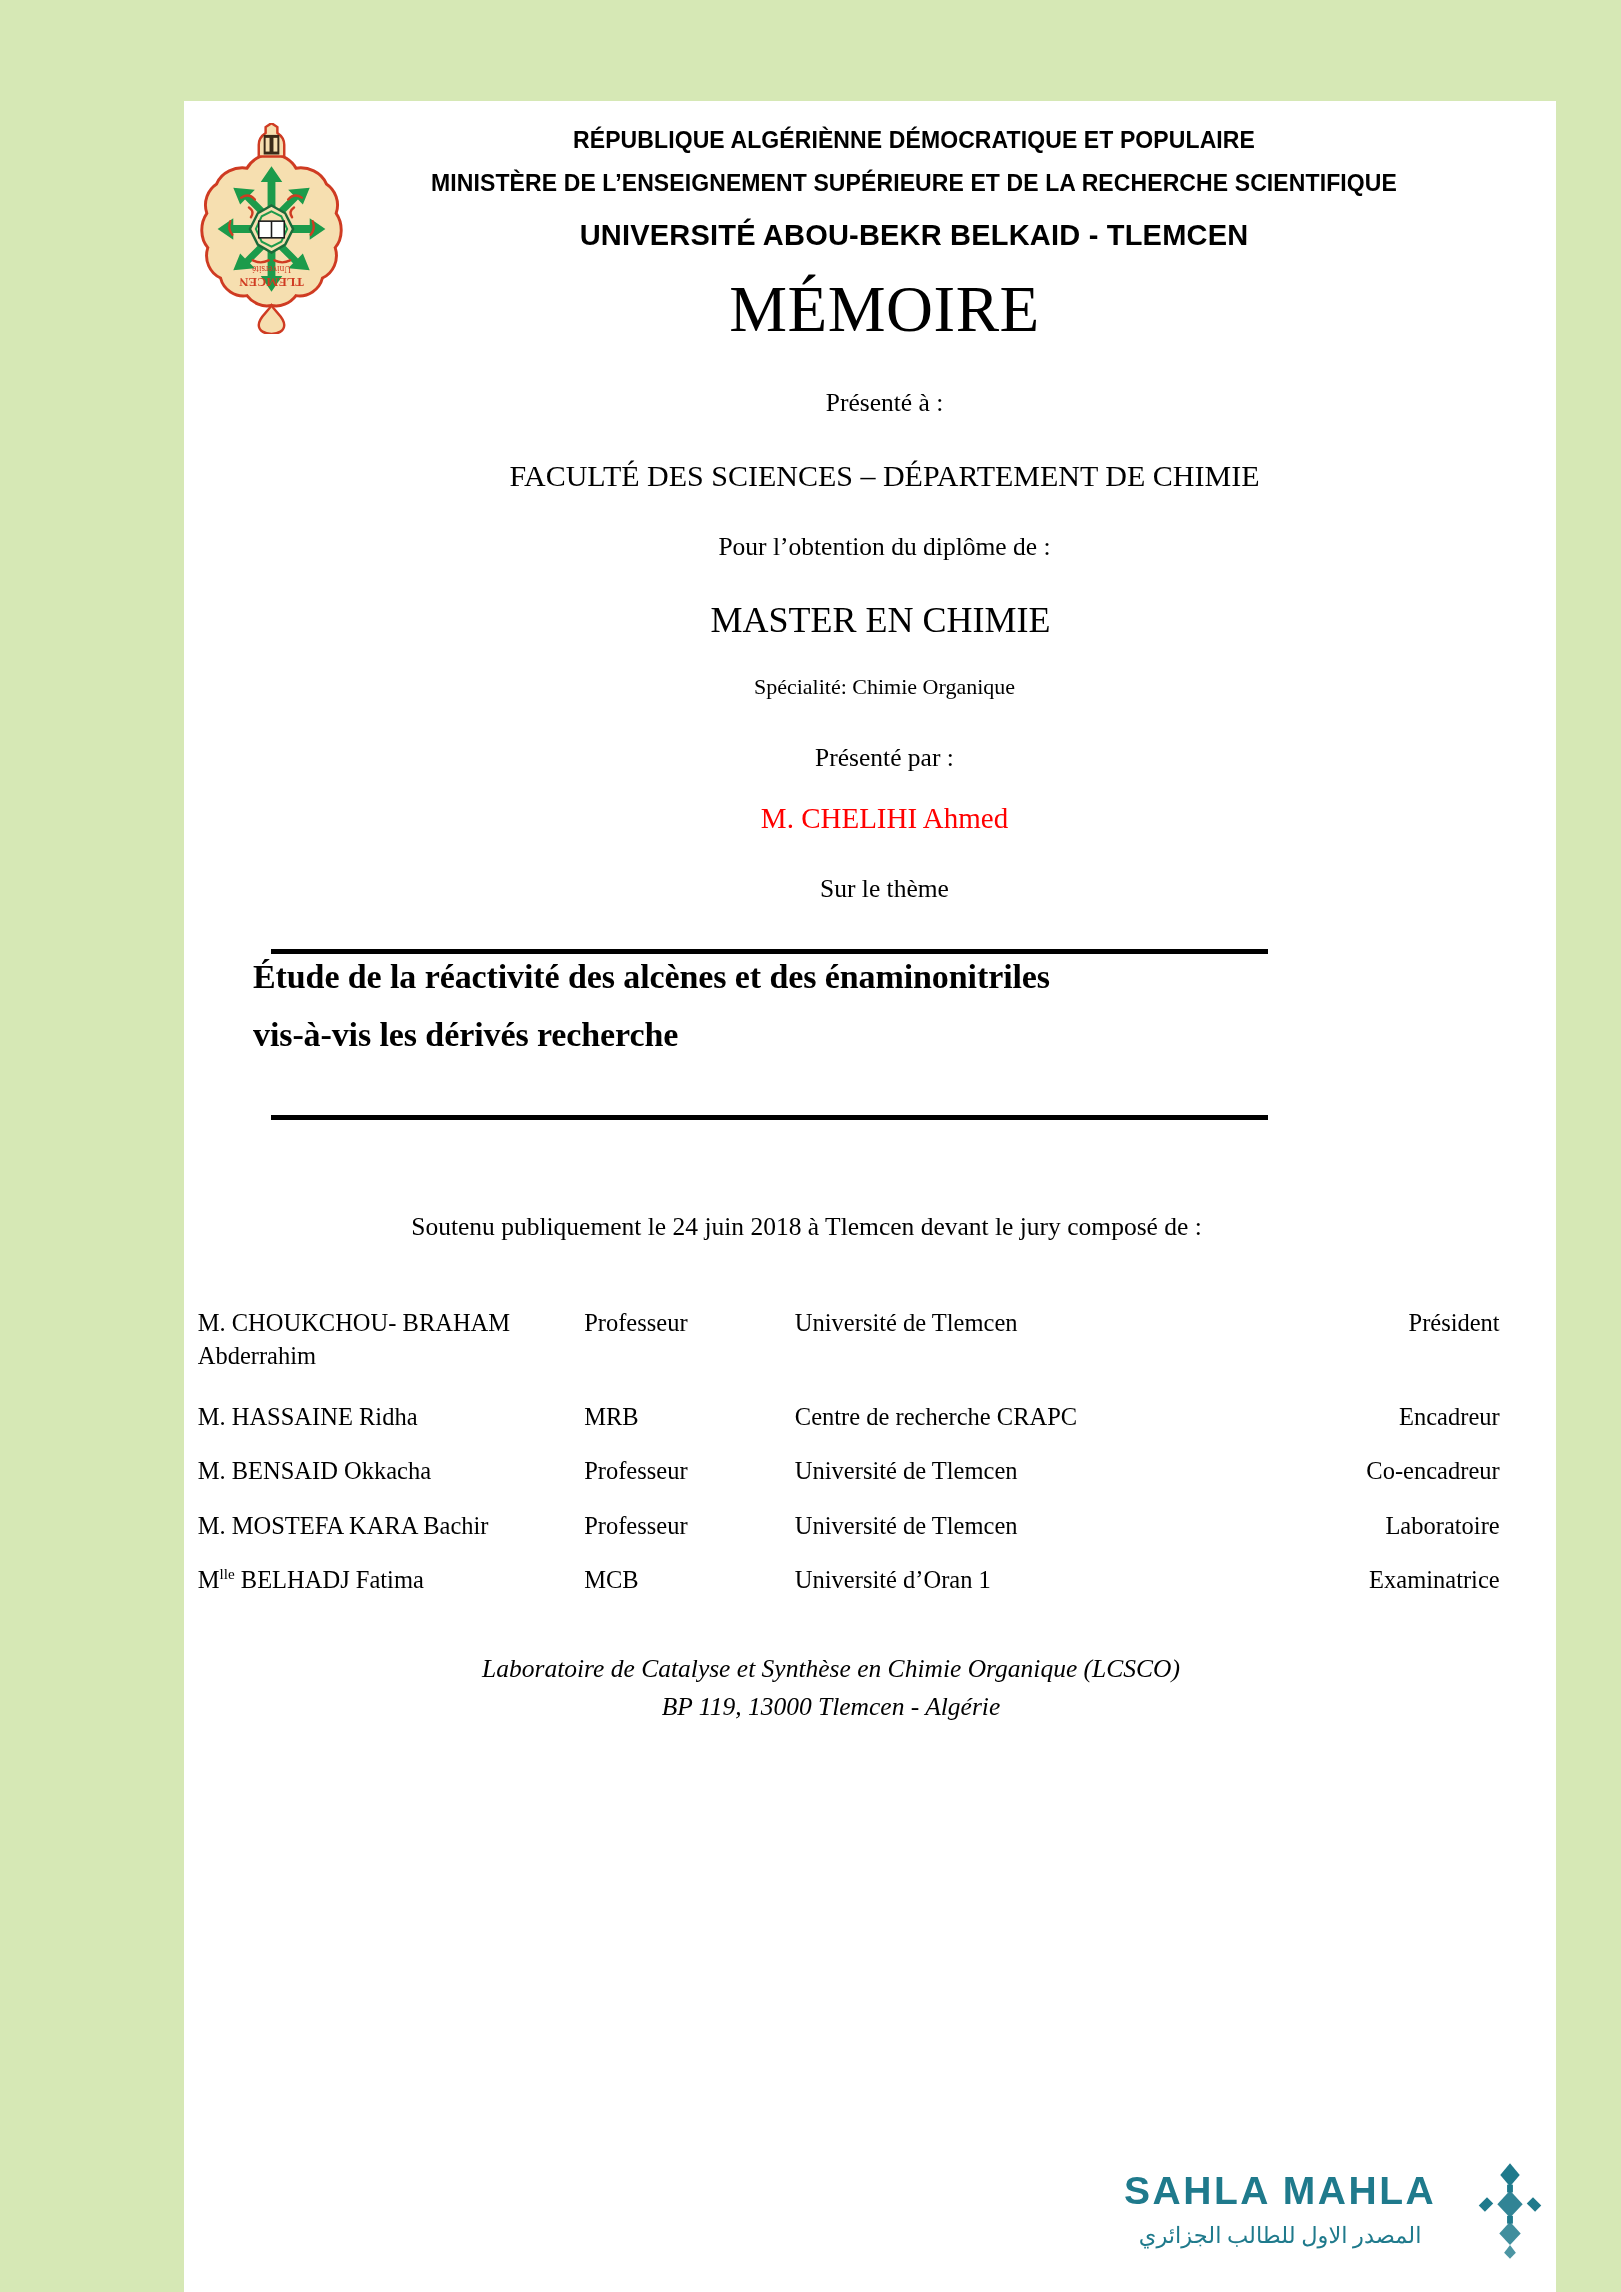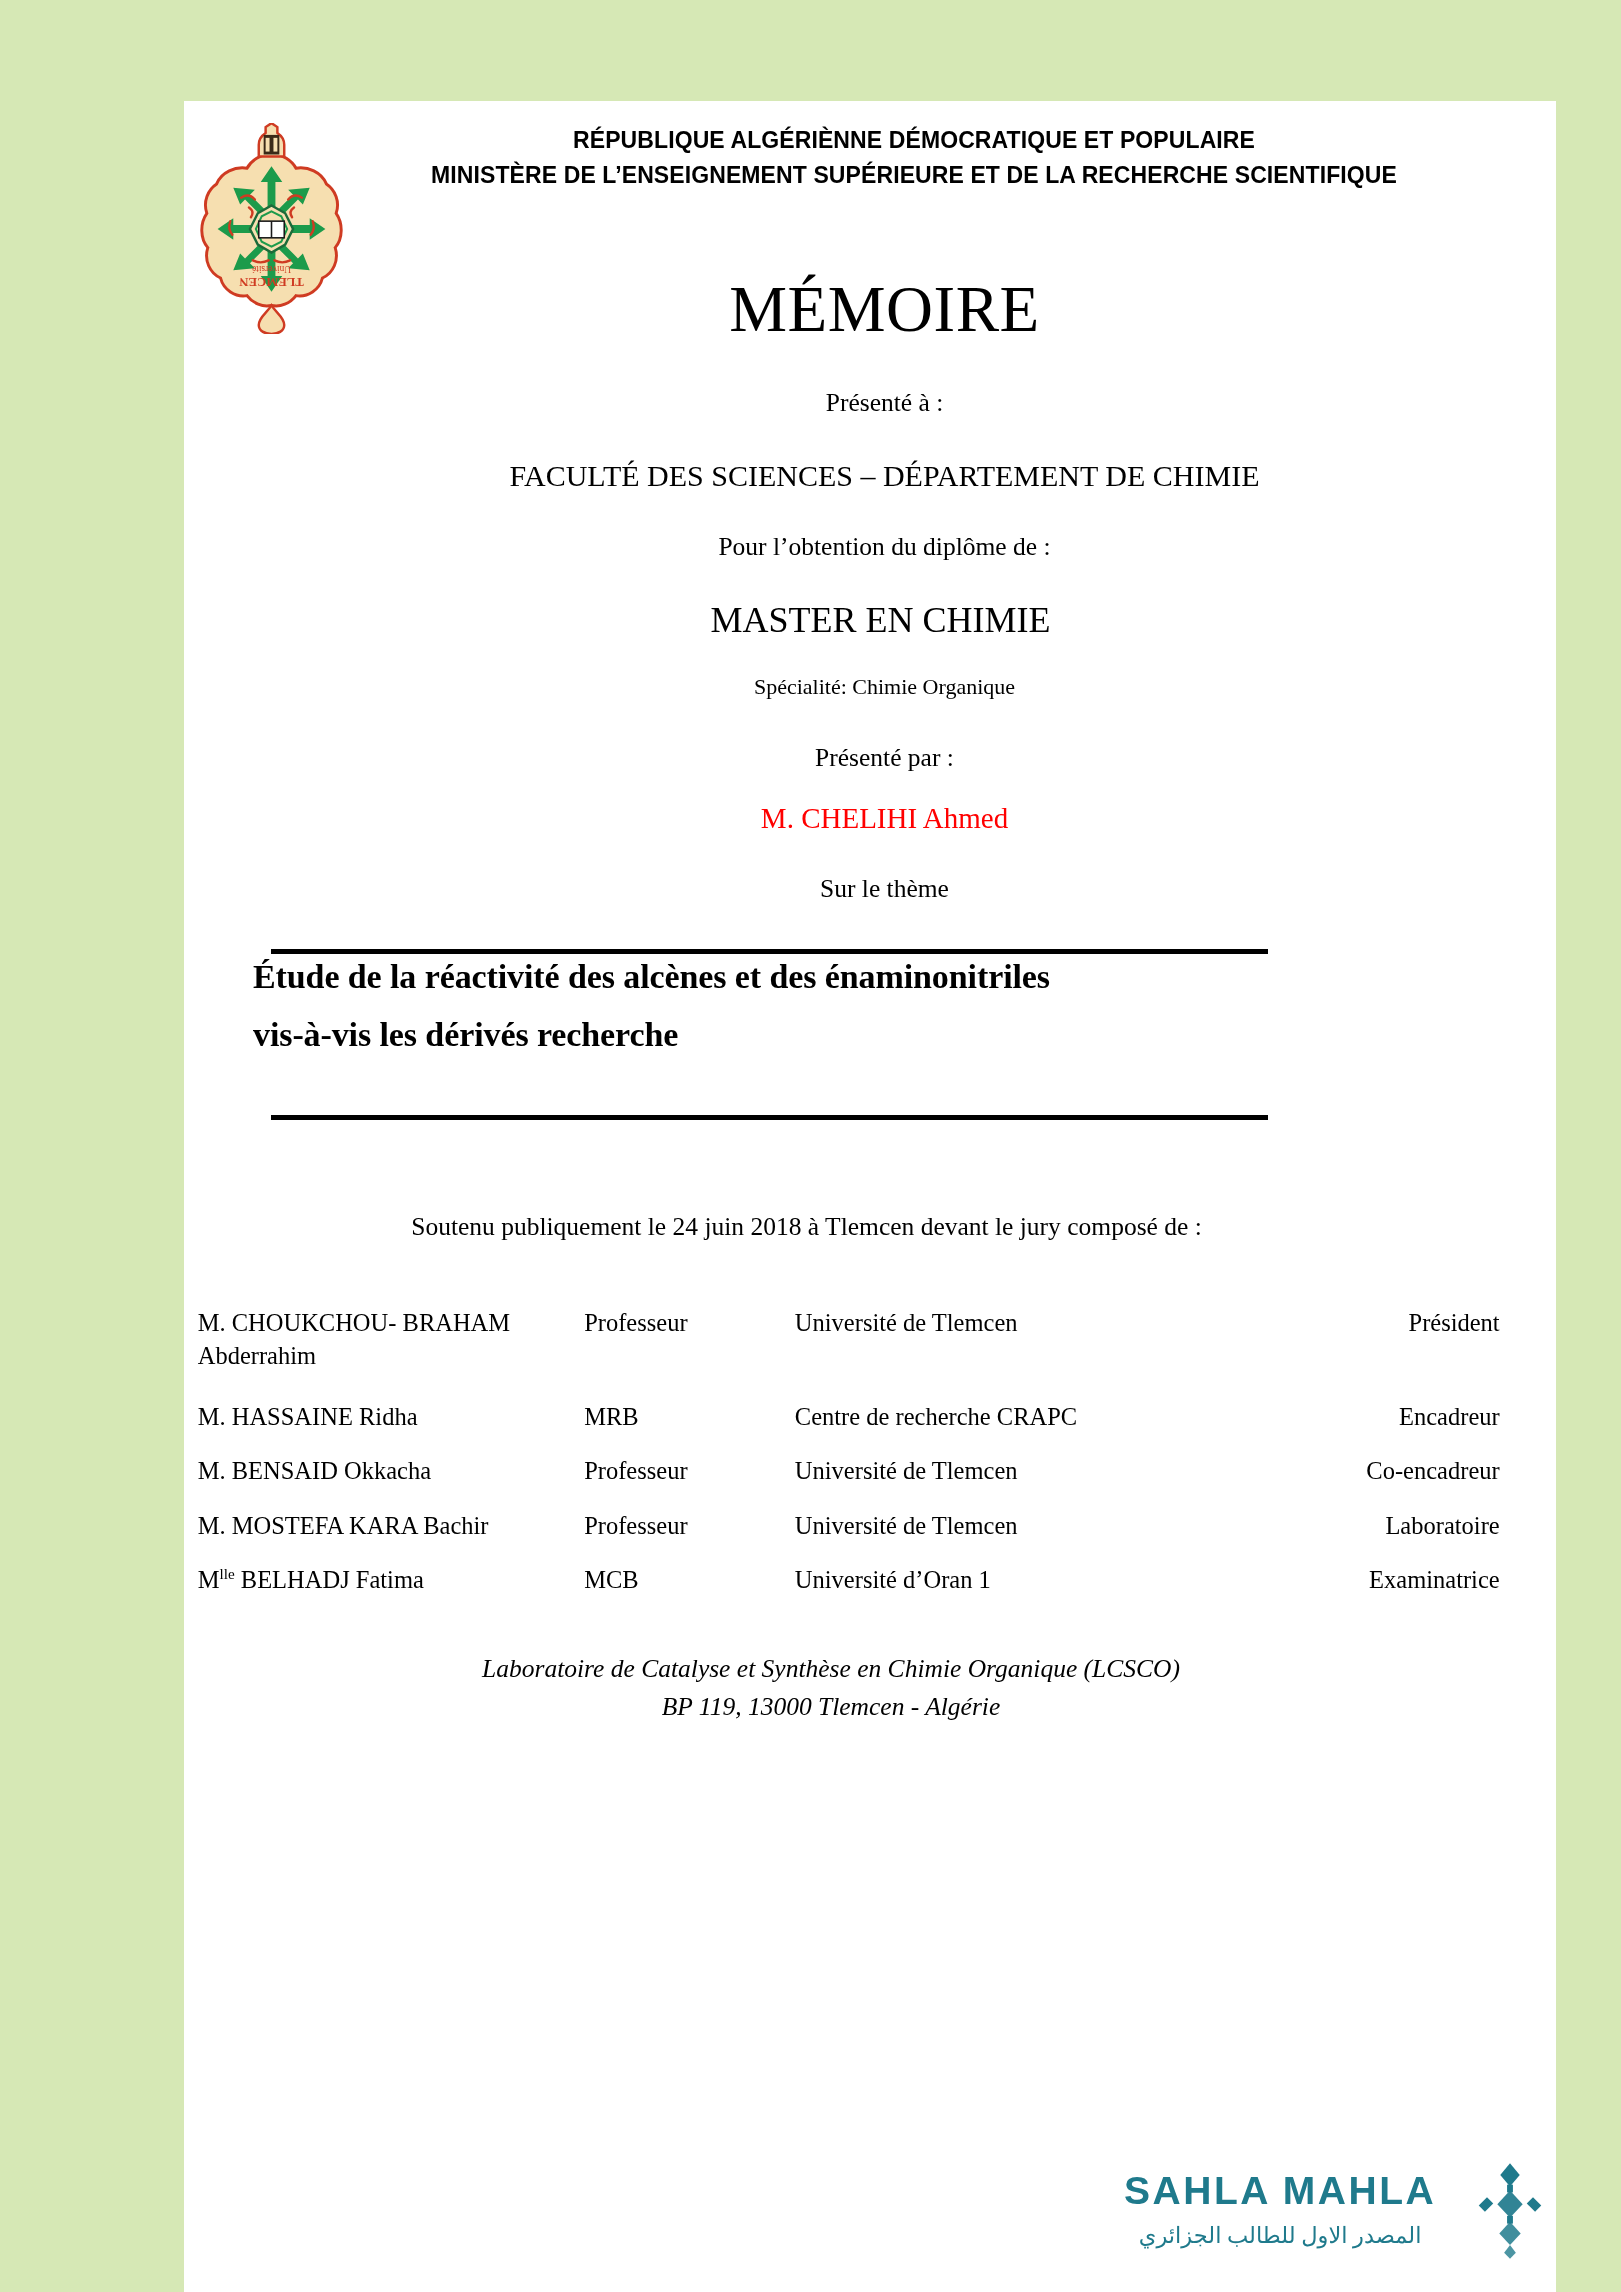--- a/index.html
+++ b/index.html
@@ -47,21 +47,21 @@
     text-align: center;
     font-family: "Liberation Sans", sans-serif;
     font-weight: bold;
     font-stretch: condensed;
     font-size: 23px;
     letter-spacing: 0.1px;
     color: #000;
     line-height: 1.55;
   }
   .ministry-block .l1 { display:block; }
-  .ministry-block .l2 { display:block; }
+  .ministry-block .l2 { display:block;margin-top:8px; }
 
   .univ-line {
     position: absolute;
     left: 147px;
     top: 118px;
     width: 1166px;
     text-align: center;
     font-family: "Liberation Sans", sans-serif;
     font-weight: bold;
     font-size: 29px;
@@ -306,20 +306,21 @@
       <text x="75" y="152" font-family="'Liberation Serif',serif" font-size="9.5" fill="#cf3b22" text-anchor="middle" transform="rotate(180 75 149)">Université</text>
       <text x="75" y="166" font-family="'Liberation Serif',serif" font-size="13" font-weight="bold" fill="#cf3b22" text-anchor="middle" transform="rotate(180 75 162)">TLEMCEN</text>
     </svg>
   </div>
 
   <div class="ministry-block">
     <span class="l1">RÉPUBLIQUE ALGÉRIÈNNE DÉMOCRATIQUE ET POPULAIRE</span>
     <span class="l2">MINISTÈRE DE L’ENSEIGNEMENT SUPÉRIEURE ET DE LA RECHERCHE SCIENTIFIQUE</span>
   </div>
 
+  <div class="univ-line">UNIVERSITÉ ABOU-BEKR BELKAID - TLEMCEN</div>
 
   <div class="col">
     <div class="memoire">MÉMOIRE</div>
     <div class="presente-a">Présenté à :</div>
     <div class="faculte">FACULTÉ DES SCIENCES – DÉPARTEMENT DE CHIMIE</div>
     <div class="pour-obtention">Pour l’obtention du diplôme de :</div>
     <div class="master">MASTER EN CHIMIE</div>
     <div class="specialite">Spécialité: Chimie Organique</div>
     <div class="presente-par">Présenté par :</div>
     <div class="author">M. CHELIHI Ahmed</div>

